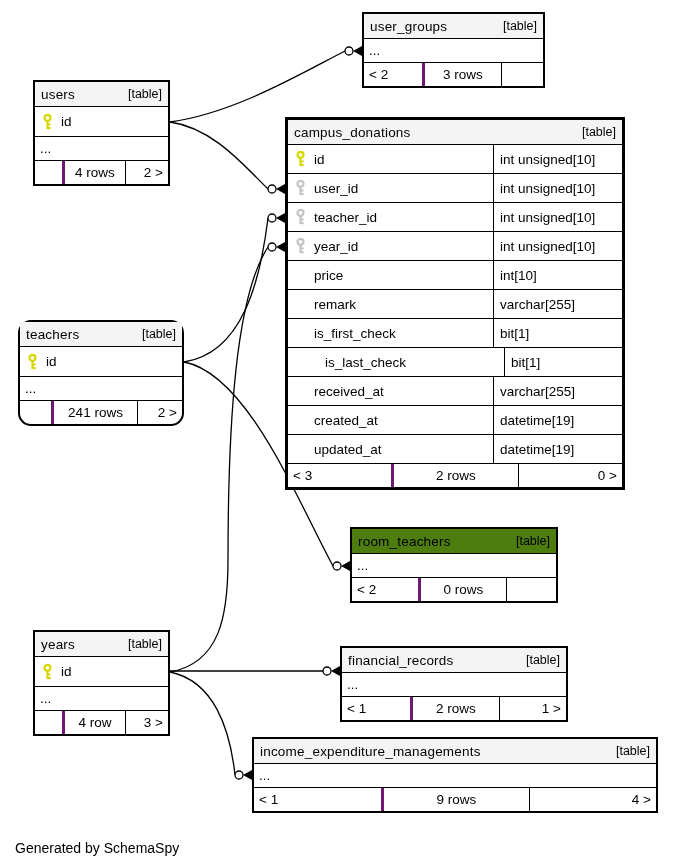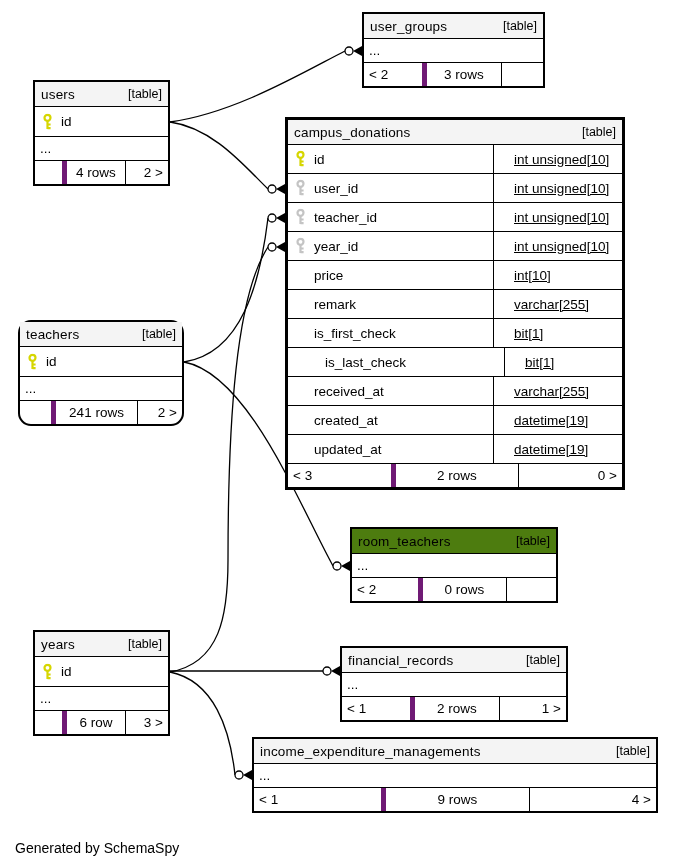--- a/index.html
+++ b/index.html
@@ -20,26 +20,26 @@
              height: 29px; font-size: 13.5px; padding-left: 26px; box-sizing: border-box; background: #fff; }
   .db-table:not(.focus) .tbl-row:not(.ellipsis) { height: 30px; }
   .tbl-row.ellipsis { padding-left: 5px; height: 24px; }
   .tbl-row:last-of-type { border-bottom: 1px solid #000; }
 
   .key-icon { position: absolute; left: 7px; top: 50%; transform: translateY(-50%);
               width: 11px; height: 17px; line-height: 0; }
 
   .col-name { white-space: nowrap; }
   .col-type { flex: 1; align-self: stretch; display: flex; align-items: center;
-              border-left: 1px solid #000; padding-left: 20px; white-space: nowrap; text-decoration: underline; }
+              border-left: 1px solid #000; padding-left: 6px; white-space: nowrap; }
 
   .tbl-footer { display: flex; height: 23px; font-size: 13.5px; align-items: center; }
   .f-cell  { box-sizing: border-box; height: 100%; display: flex; align-items: center; }
   .f-left  { padding-left: 5px; justify-content: flex-start; }
-  .f-mid   { border-left: 5px solid #701a75; justify-content: center; }
+  .f-mid   { border-left: 3px solid #701a75; justify-content: center; }
   .f-right { border-left: 1px solid #000; flex: 1; justify-content: flex-end; padding-right: 5px; }
 
   #credit { position: absolute; left: 15px; top: 840px; font-size: 14px; }
 </style>
 </head>
 <body>
 
 <div id="canvas">
   <svg id="edges" viewBox="0 0 673 868" xmlns="http://www.w3.org/2000/svg">
       <path d="M170,122 C235,113 302,73 345,51" fill="none" stroke="#000000" stroke-width="1.3"></path>
@@ -216,21 +216,21 @@
             <circle cx="5.5" cy="4.3" r="3" fill="none" stroke="#d6d600" stroke-width="2.2"></circle>
             <path d="M5.5 7.3 L5.5 15.6 M5.5 11 L8.6 11 M5.5 14.6 L8.6 14.6" fill="none" stroke="#d6d600" stroke-width="2.2"></path>
           </svg></span>
         <span class="col-name">id</span>
       </div>
       <div class="tbl-row ellipsis">
         <span class="col-name">...</span>
       </div>
       <div class="tbl-footer">
         <span class="f-cell f-left" style="width: 27px;"></span>
-        <span class="f-cell f-mid" style="width: 63px;">6 row</span>
+        <span class="f-cell f-mid" style="width: 63px;">4 row</span>
         <span class="f-cell f-right">3 &gt;</span>
       </div>
     </div>
     <div class="db-table" style="left: 340px; top: 646px; width: 228px;">
       <div class="tbl-header" style="background: rgb(244, 244, 244);">
         <span class="tbl-name">financial_records</span>
         <span class="tbl-badge">[table]</span>
       </div>
       <div class="tbl-row ellipsis">
         <span class="col-name">...</span>

